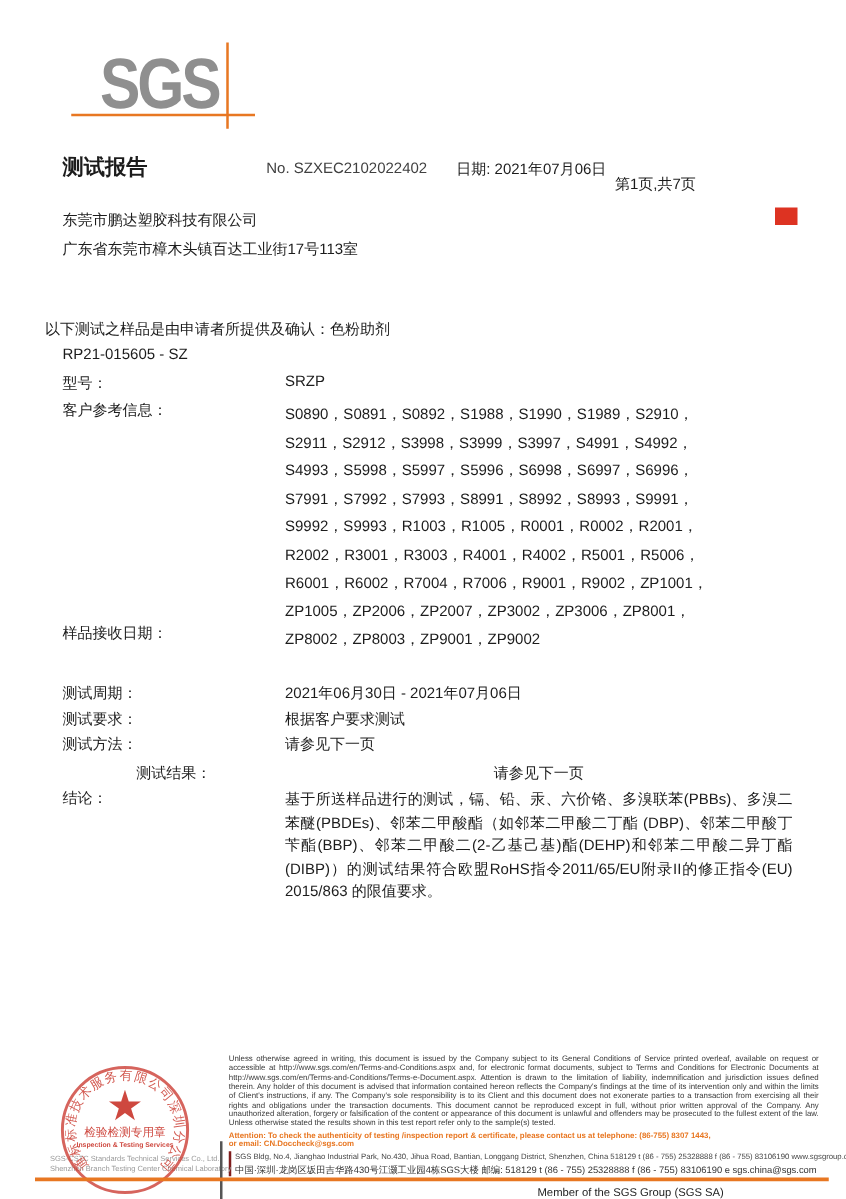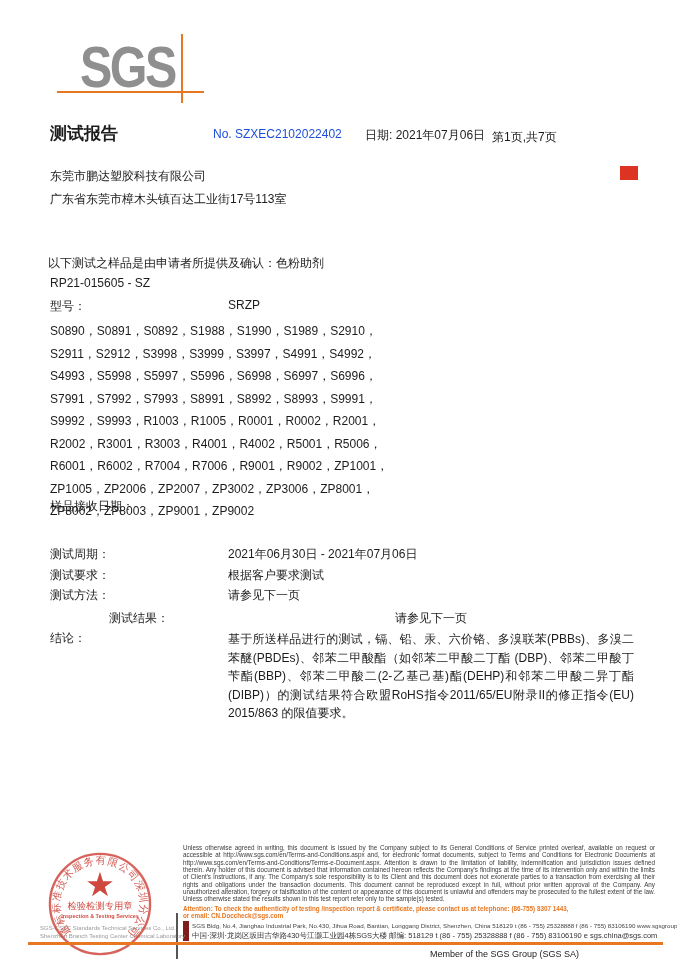--- a/index.html
+++ b/index.html
@@ -10,29 +10,29 @@
   
   .logo-text { position:absolute; left:80px; top:38px; font-size:57px; font-weight:bold;
                color:#8f8f8f; line-height:50px; letter-spacing:-3px;
                transform:scaleX(0.85); transform-origin:top left; }
   .logo-hline { position:absolute; left:57px; top:87px; width:147px; height:2px; background:#e87722; }
   .logo-vline { position:absolute; left:181px; top:30px; width:2px; height:69px; background:#e87722; }
 
   
   .header-row { position:absolute; left:50px; top:118px; width:590px; height:26px; }
   .report-title { position:absolute; left:0; top:0; font-size:17px; font-weight:bold; color:#1c1c1c; }
-  .report-no   { position:absolute; left:163px; top:5px; font-size:12px; color:#1d4ed8; }
+  .report-no   { position:absolute; left:163px; top:5px; font-size:12px; color:#404040; }
   .report-date { position:absolute; left:315px; top:5px; font-size:12px; color:#1c1c1c; }
-  .page-ind    { position:absolute; left:442px; top:7px; font-size:12px; color:#1c1c1c; }
+  .page-ind    { position:absolute; left:442px; top:17px; font-size:12px; color:#1c1c1c; }
 
   
   .applicant { position:absolute; left:50px; top:161px; font-size:12px; line-height:23px; color:#1c1c1c; }
   .red-marker { position:absolute; left:620px; top:162px; width:18px; height:14px; background:#dd3322; }
 
-  .statement { position:absolute; left:48px; top:251px; font-size:12px; color:#1c1c1c; }
+  .statement { position:absolute; left:36px; top:251px; font-size:12px; color:#1c1c1c; }
 
   
   .row { position:absolute; left:50px; width:584px; display:flex; font-size:12px; color:#1c1c1c; }
   .row .label { width:178px; flex:none; }
   .row .value { flex:1; }
   .r-job   { top:272px; }
   .r-model { top:294px; }
   .r-ref   { top:316px; }
   .ref-lines div { line-height:22.5px; }
   .r-recv  { top:494px;font-family:Liberation Serif, serif; }
@@ -48,21 +48,21 @@
   .lab-company { position:absolute; left:40px; top:921px; width:160px; z-index:2;
                  font-size:6px; line-height:7.5px; color:#9a9a9a; }
 
   
   .footer-vline { position:absolute; left:176px; top:909px; width:2px; height:50px; background:#555; z-index:4; }
   .disclaimer { position:absolute; left:183px; top:840px; width:472px;
                 font-size:6.3px; line-height:7.35px; text-align:justify; color:#3a3a3a; }
   .attention  { position:absolute; left:183px; top:901px; width:472px;
                 font-size:6.3px; line-height:7.2px; font-weight:bold; color:#e87722; }
   .addresses  { position:absolute; left:183px; top:917px; width:478px;
-                border-left:6px solid #7f1d1d; padding-left:3px; }
+                border-left:2px solid #7f1d1d; padding-left:3px; }
   .addr-en { font-size:6.2px; line-height:9px; color:#444; white-space:nowrap; }
   .addr-cn { font-size:7.5px; line-height:11px; color:#333; white-space:nowrap; }
   .footer-orange-line { position:absolute; left:28px; top:938px; width:635px; height:2.5px; background:#e87722; z-index:5; }
   .member { position:absolute; left:430px; top:945px; font-size:9px; color:#222; }
 </style>
 </head>
 <body>
 
 <div class="page">
 
@@ -88,20 +88,21 @@
   <div class="row r-job">
     <div class="value">RP21-015605 - SZ</div>
   </div>
 
   <div class="row r-model">
     <div class="label">型号：</div>
     <div class="value">SRZP</div>
   </div>
 
   <div class="row r-ref">
+    <div class="label">客户参考信息：</div>
     <div class="value ref-lines">
         <div>S0890，S0891，S0892，S1988，S1990，S1989，S2910，</div>
         <div>S2911，S2912，S3998，S3999，S3997，S4991，S4992，</div>
         <div>S4993，S5998，S5997，S5996，S6998，S6997，S6996，</div>
         <div>S7991，S7992，S7993，S8991，S8992，S8993，S9991，</div>
         <div>S9992，S9993，R1003，R1005，R0001，R0002，R2001，</div>
         <div>R2002，R3001，R3003，R4001，R4002，R5001，R5006，</div>
         <div>R6001，R6002，R7004，R7006，R9001，R9002，ZP1001，</div>
         <div>ZP1005，ZP2006，ZP2007，ZP3002，ZP3006，ZP8001，</div>
         <div>ZP8002，ZP8003，ZP9001，ZP9002</div>

